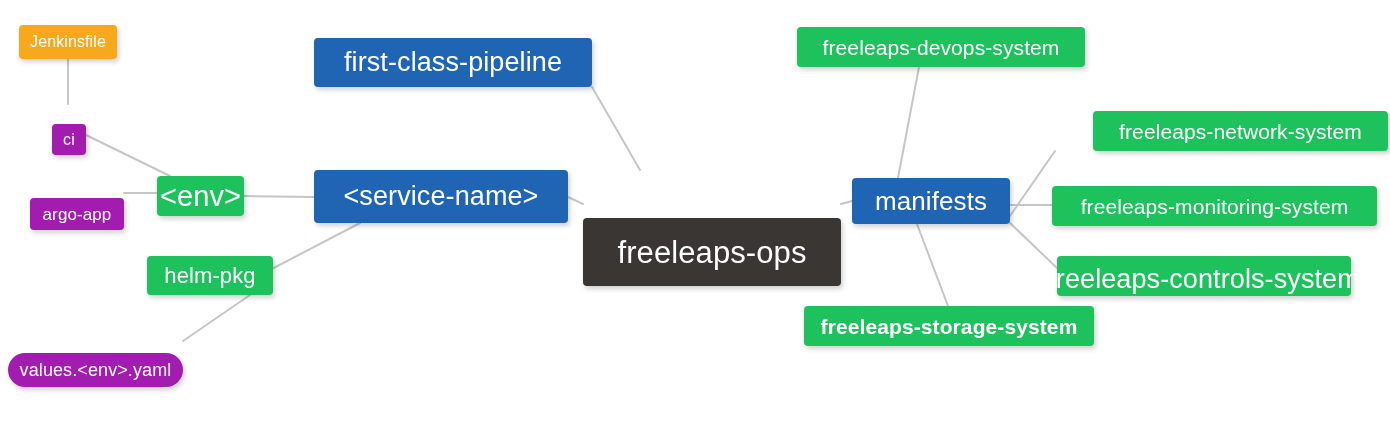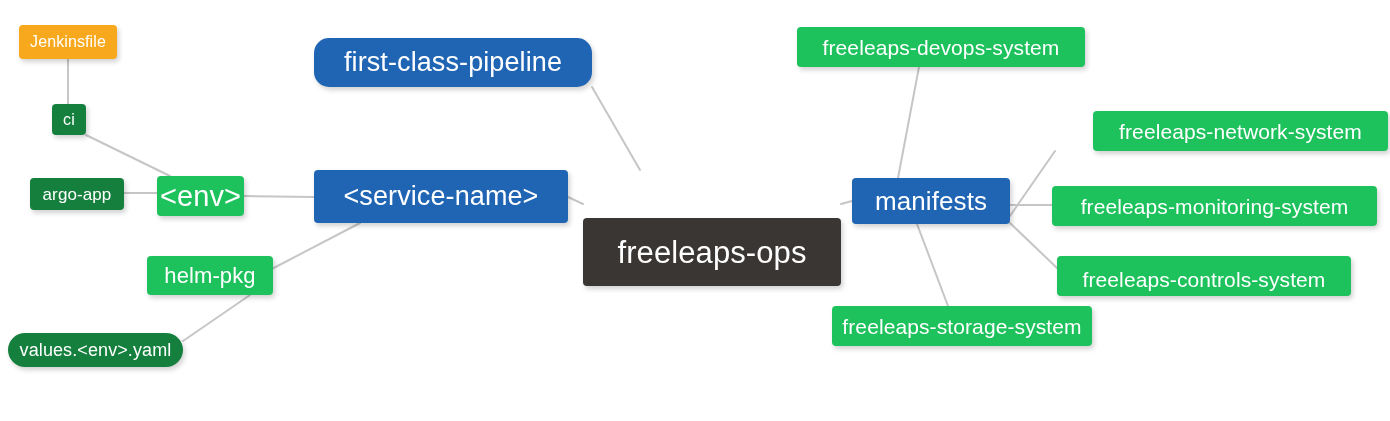--- a/index.html
+++ b/index.html
@@ -41,21 +41,21 @@
     user-select: none;
   }
   .node-label {
     display: block;
     white-space: nowrap;
   }
   
   .c-root   { background: #3a3633; margin-top: 48px; }
   .c-blue   { background: #2065b4; }
   .c-green  { background: #1ec25d; }
-  .c-red    { background: #15803d; }
+  .c-red    { background: #a21caf; margin-top: 20px; }
   .c-orange { background: #f7a81c; }
 </style>
 </head>
 <body>
 
 <div id="mindmap-canvas">
 
   <svg id="edge-layer" viewBox="0 0 1390 421" xmlns="http://www.w3.org/2000/svg">
       <line x1="583" y1="204" x2="568" y2="197" stroke="#c6c6c6" stroke-width="2" stroke-linecap="round"></line>
       <line x1="841" y1="204" x2="852" y2="201" stroke="#c6c6c6" stroke-width="2" stroke-linecap="round"></line>
@@ -76,21 +76,21 @@
   <div id="node-layer">
       <div class="node c-root" style="left: 583px; top: 170px; width: 258px; height: 68px;">
         <span class="node-label" style="font-size: 31px;">freeleaps-ops</span>
       </div>
       <div class="node c-blue" style="left: 314px; top: 170px; width: 254px; height: 53px;">
         <span class="node-label" style="font-size: 27px;">&lt;service-name&gt;</span>
       </div>
       <div class="node c-blue" style="left: 852px; top: 178px; width: 158px; height: 46px;">
         <span class="node-label" style="font-size: 26px;">manifests</span>
       </div>
-      <div class="node c-blue" style="left: 314px; top: 38px; width: 278px; height: 49px; border-radius: 15px;">
+      <div class="node c-blue" style="left: 314px; top: 38px; width: 278px; height: 49px;">
         <span class="node-label" style="font-size: 27px;">first-class-pipeline</span>
       </div>
       <div class="node c-green" style="left: 157px; top: 176px; width: 87px; height: 40px;">
         <span class="node-label" style="font-size: 29px;">&lt;env&gt;</span>
       </div>
       <div class="node c-green" style="left: 147px; top: 256px; width: 126px; height: 39px;">
         <span class="node-label" style="font-size: 22px;">helm-pkg</span>
       </div>
       <div class="node c-red" style="left: 52px; top: 104px; width: 34px; height: 31px;">
         <span class="node-label" style="font-size: 16px;">ci</span>
@@ -107,20 +107,20 @@
       <div class="node c-green" style="left: 797px; top: 27px; width: 288px; height: 40px;">
         <span class="node-label" style="font-size: 21px;">freeleaps-devops-system</span>
       </div>
       <div class="node c-green" style="left: 1093px; top: 111px; width: 295px; height: 40px;">
         <span class="node-label" style="font-size: 21px;">freeleaps-network-system</span>
       </div>
       <div class="node c-green" style="left: 1052px; top: 186px; width: 325px; height: 40px;">
         <span class="node-label" style="font-size: 21px;">freeleaps-monitoring-system</span>
       </div>
       <div class="node c-green" style="left: 1057px; top: 256px; width: 294px; height: 40px;">
-        <span class="node-label" style="font-size: 21px; margin-top: 7px;">freeleaps-controls-system</span>
+        <span class="node-label" style="font-size: 27px; margin-top: 7px;">freeleaps-controls-system</span>
       </div>
-      <div class="node c-green" style="left: 832px; top: 306px; width: 260px; height: 40px;">
+      <div class="node c-green" style="left: 804px; top: 306px; width: 290px; height: 40px; font-weight: bold;">
         <span class="node-label" style="font-size: 21px;">freeleaps-storage-system</span>
       </div>
     </div>
 
 </div>
 
 </body></html>

